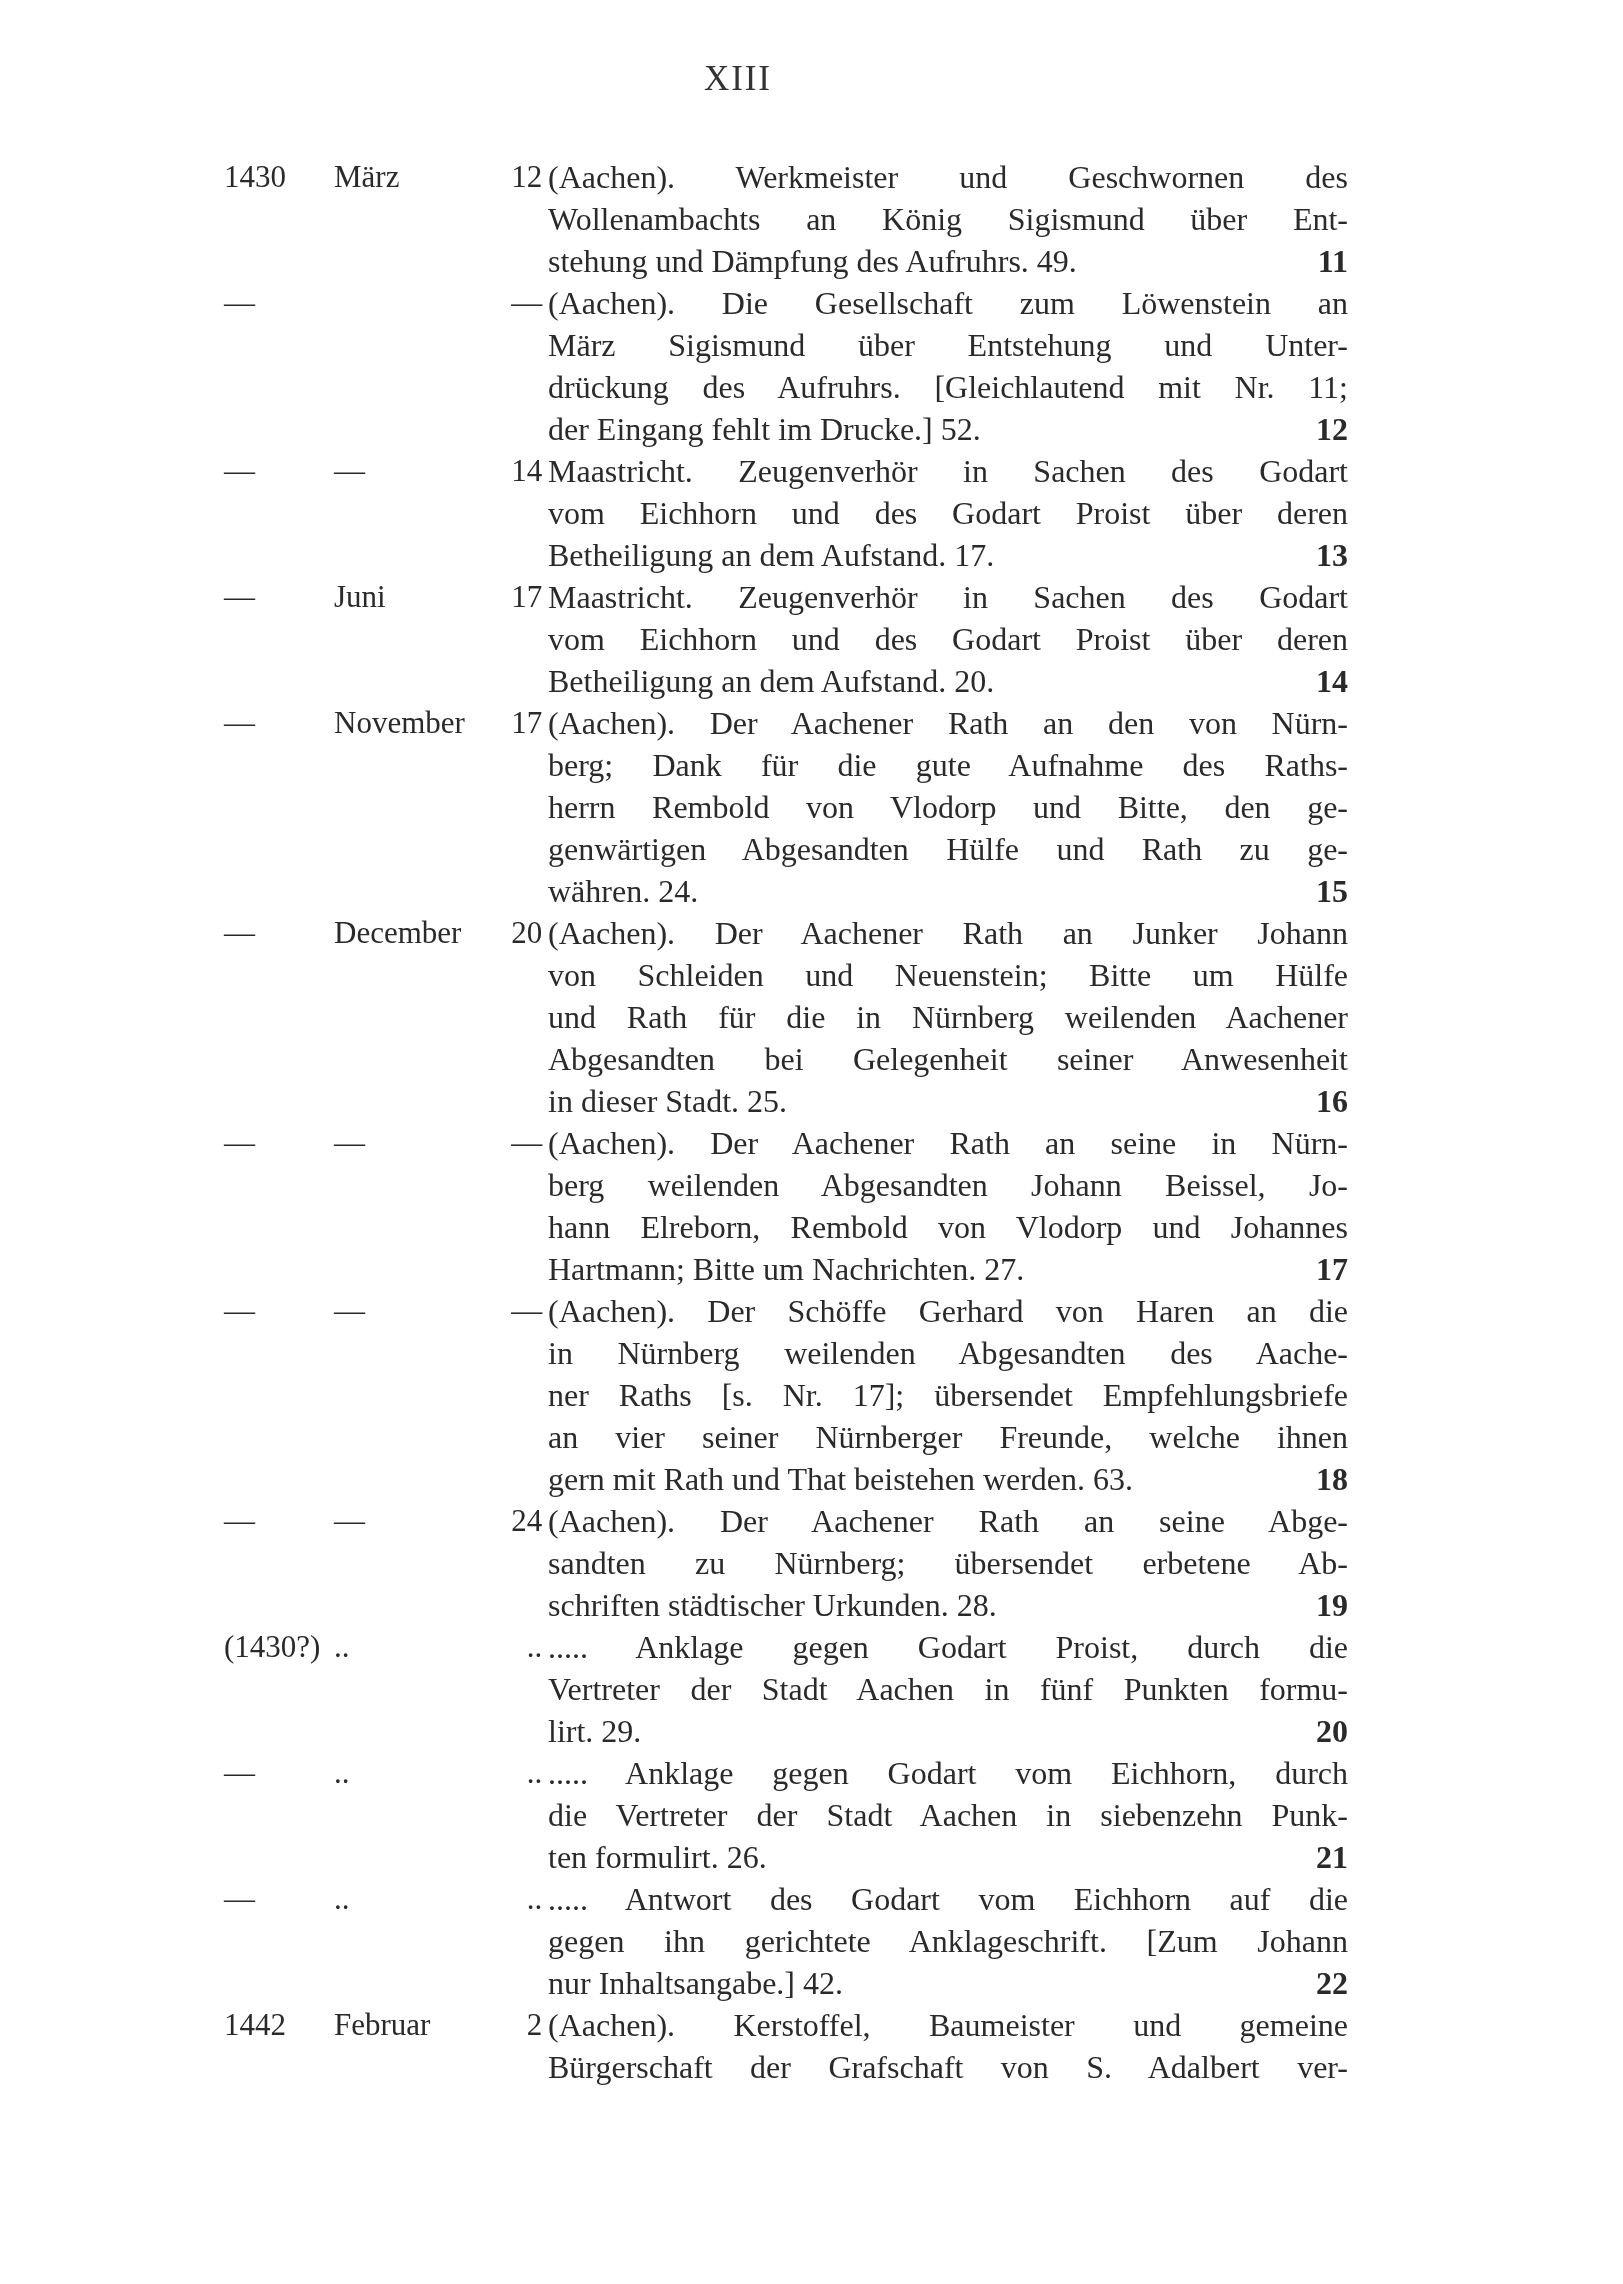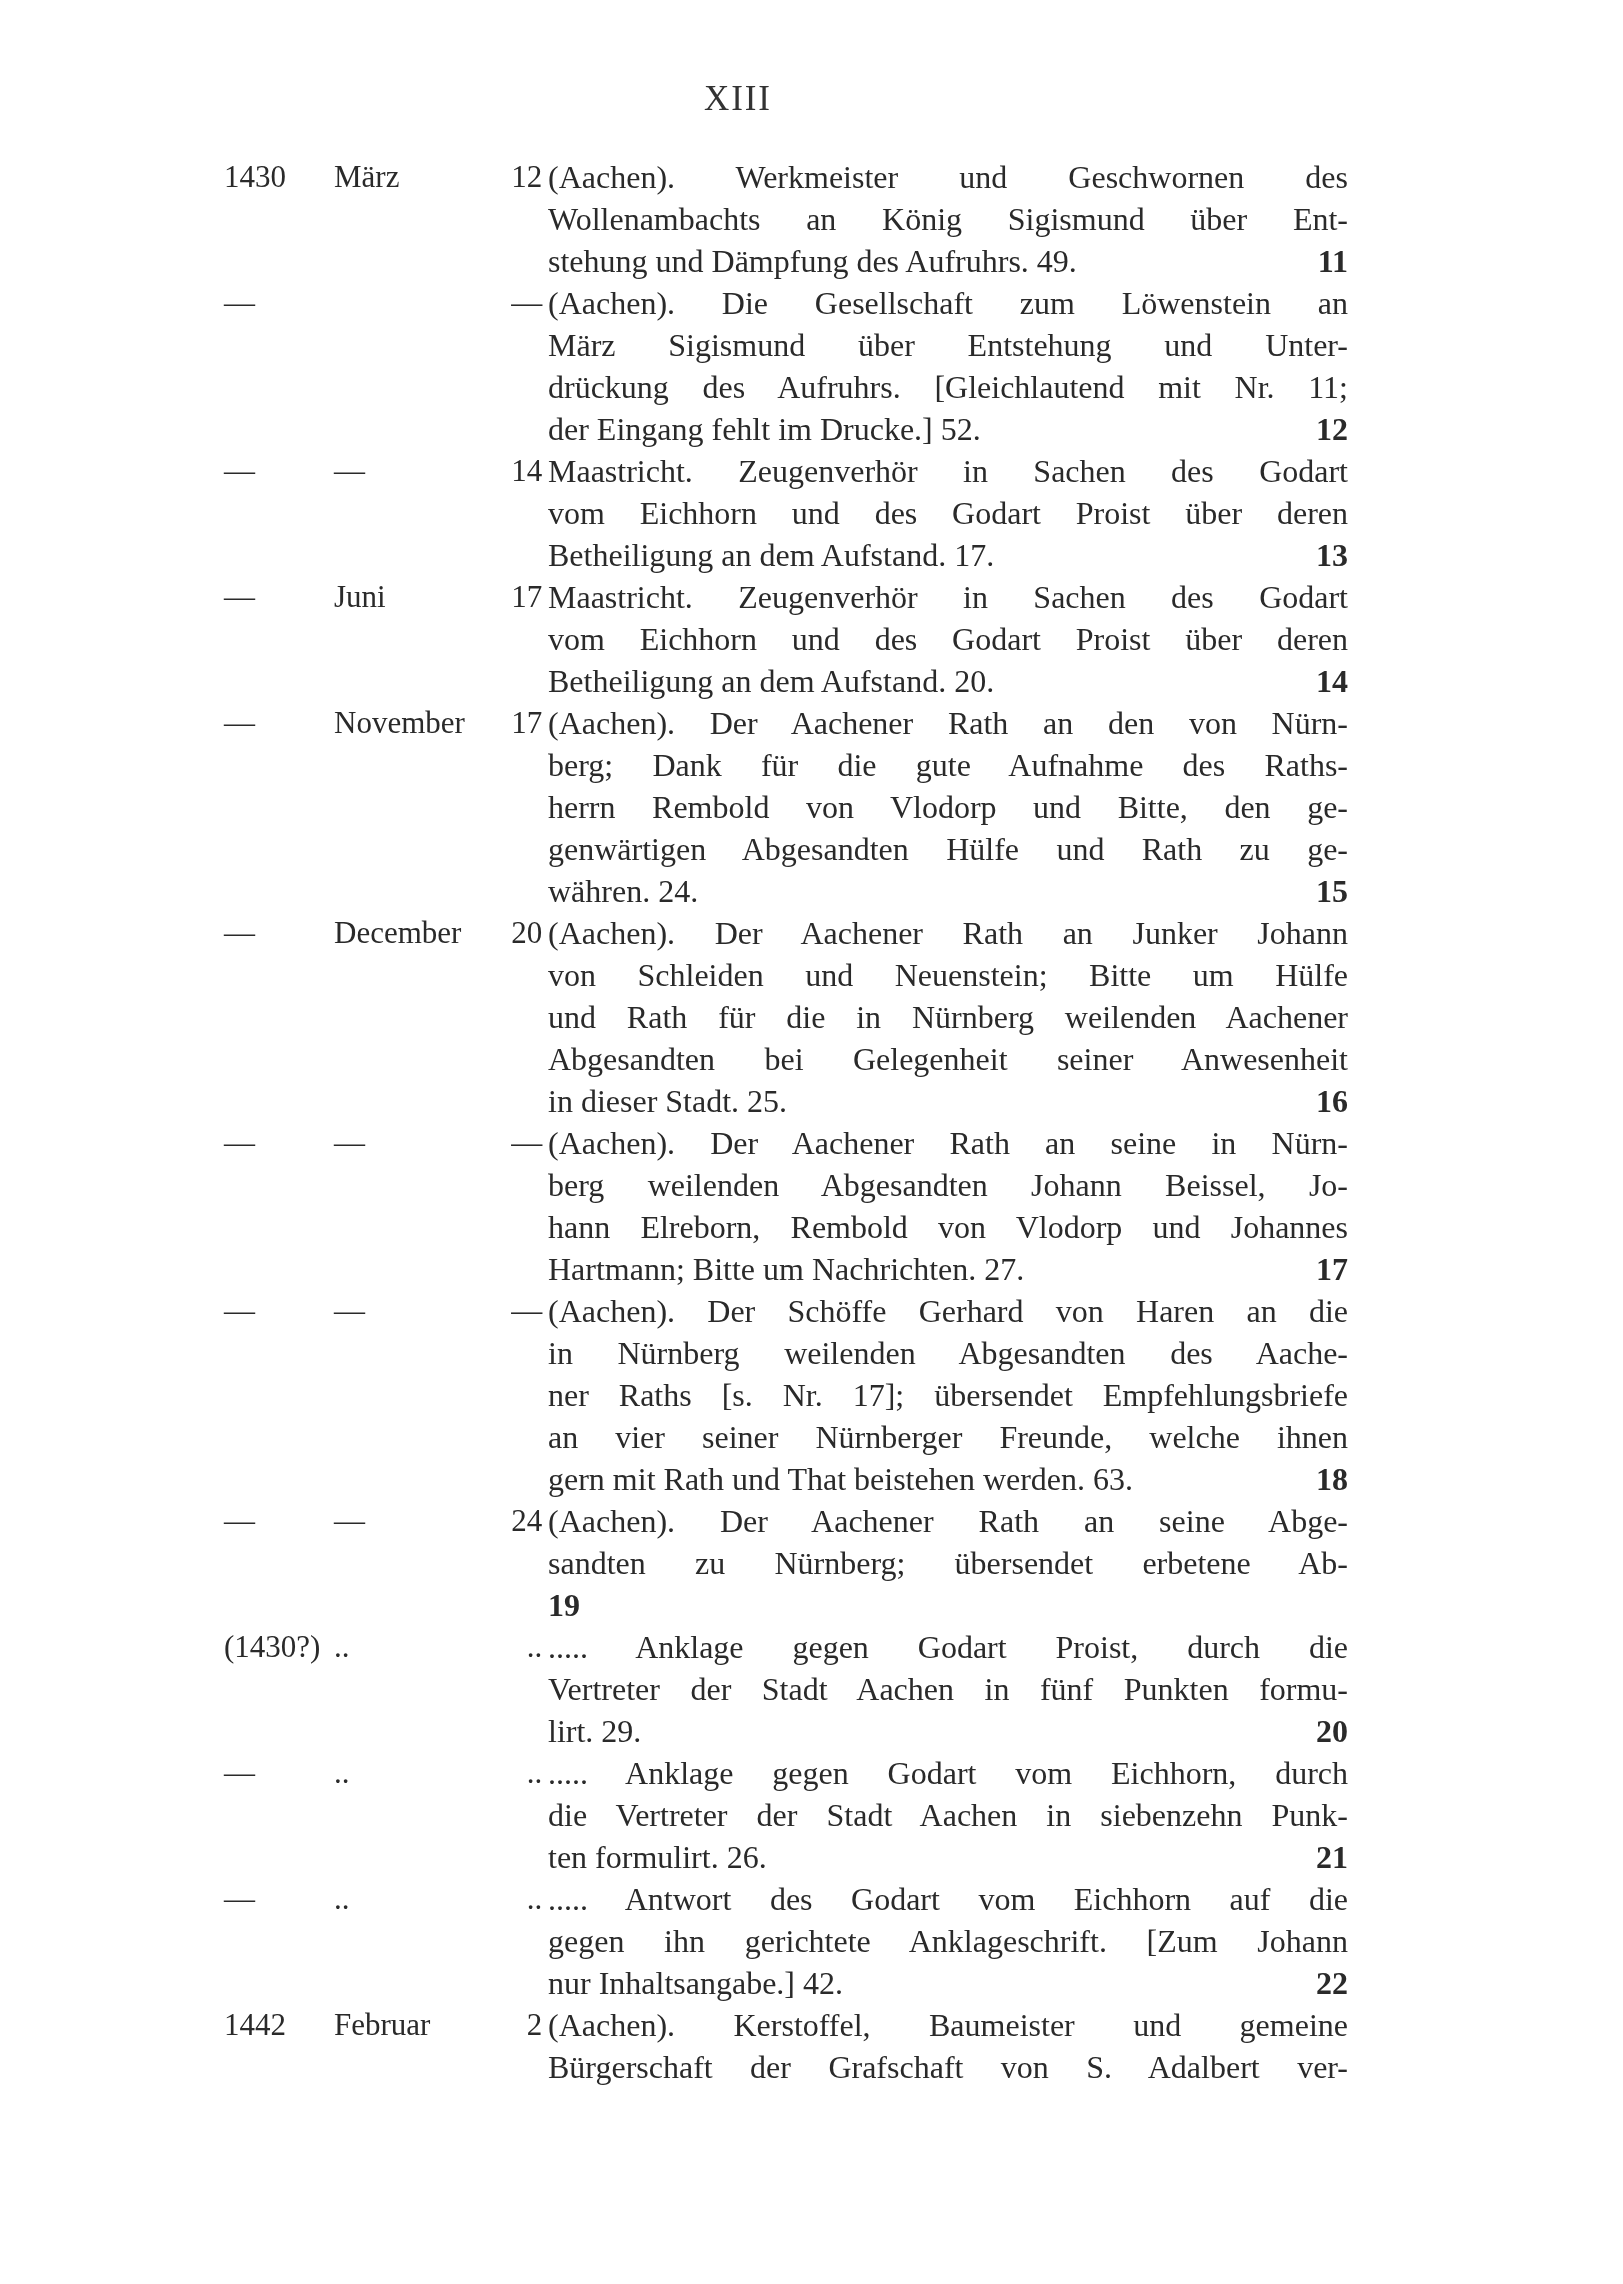--- a/index.html
+++ b/index.html
@@ -1,18 +1,18 @@
 <!DOCTYPE html>
 <html style="font-size:7.6px"><head>
 <meta charset="utf-8">
 <style>
   html, body { margin: 0; padding: 0; background: #ffffff; }
   body { width: 1624px; height: 2284px; position: relative; overflow: hidden;
          font-family: "Liberation Serif", "DejaVu Serif", serif; color: #2a2a2a; }
-  .page-num { position: absolute; top: 79px; left: 0; width: 1476px; text-align: center;
+  .page-num { position: absolute; top: 59px; left: 0; width: 1476px; text-align: center;
               font-size: 35px; letter-spacing: 1.9px; color: #333; }
   .entries { position: absolute; top: 156px; left: 224px; width: 1124px; }
   .entry { position: relative; display: flex; }
   .col-date { width: 324px; flex: 0 0 324px; position: relative; height: 42px; font-size: 31px; line-height: 42px; }
   .year { position: absolute; left: 0; }
   .month { position: absolute; left: 110px; }
   .day { position: absolute; right: 5.7px; }
   .body { flex: 1; font-size: 32px; line-height: 42px; text-align: justify; position: relative; }
   .body .line { display: block; text-align: justify; text-align-last: justify; white-space: nowrap; overflow: hidden; }
   .body .line.last { text-align-last: left; display: flex; justify-content: space-between; }
@@ -154,20 +154,21 @@
     <div class="entry">
       <div class="col-date">
         <span class="year">—</span>
         <span class="month">—</span>
         <span class="day">24</span>
       </div>
       <div class="body">
         <span class="line"><span>(Aachen). Der Aachener Rath an seine Abge-</span></span>
         <span class="line"><span>sandten zu Nürnberg; übersendet erbetene Ab-</span></span>
         <span class="line last">
+          <span>schriften städtischer Urkunden. 28.</span>
           <span class="num">19</span>
         </span>
       </div>
     </div>
     <div class="entry">
       <div class="col-date">
         <span class="year">(1430?)</span>
         <span class="month">..</span>
         <span class="day">..</span>
       </div>

